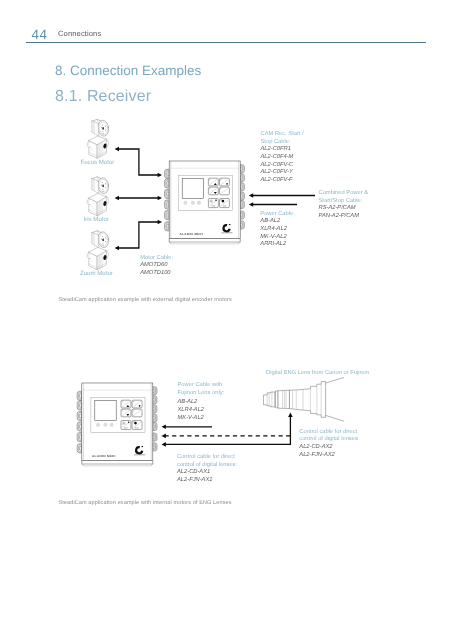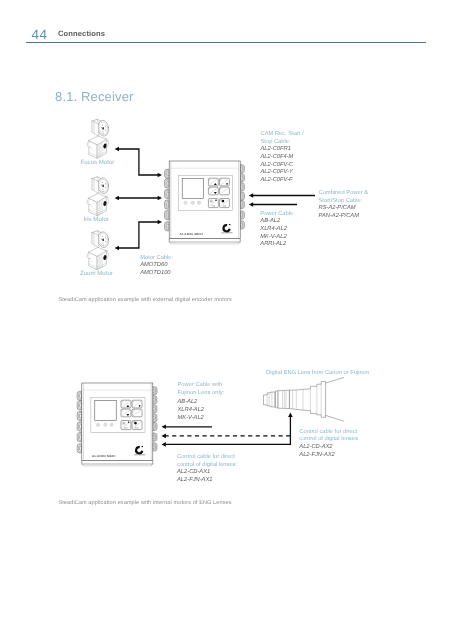--- a/index.html
+++ b/index.html
@@ -1,38 +1,39 @@
 <!DOCTYPE html>
 <html><head>
 <meta charset="utf-8">
 <style>
   html,body{margin:0;padding:0;background:#fff;}
   body{width:452px;height:640px;font-family:"Liberation Sans",sans-serif;overflow:hidden;-webkit-font-smoothing:antialiased;text-rendering:geometricPrecision;}
   .page{position:relative;width:452px;height:628px;background:#fff;}
   .page>*{filter:grayscale(0.002) opacity(0.999);}
   .hdr-num{position:absolute;left:31.5px;top:28.2px;font-size:13.5px;line-height:13px;color:#5e8fa5;letter-spacing:0.4px;}
-  .hdr-title{position:absolute;left:58px;top:30.2px;font-size:7.6px;line-height:8px;font-weight:bold;color:#58595b;letter-spacing:0.1px;}
+  .hdr-title{position:absolute;left:58px;top:30.2px;font-size:7.6px;line-height:8px;font-weight:normal;color:#58595b;letter-spacing:0.1px;}
   .hdr-rule{position:absolute;left:26px;top:42px;width:400px;height:1px;background:#50778a;}
   .h1{position:absolute;left:55px;top:64px;font-size:13.5px;line-height:14px;color:#7aa8bd;}
-  .h2{position:absolute;left:55px;top:91px;font-size:13px;line-height:11px;color:#8fb3c4;letter-spacing:.15px;text-align:center;}
+  .h2{position:absolute;left:55px;top:91px;font-size:16px;line-height:11px;color:#8fb3c4;letter-spacing:.15px;text-align:center;}
   .cap{position:absolute;font-size:5.55px;line-height:7px;color:#8e8e8e;white-space:nowrap;letter-spacing:0.1px;}
   .lbl{position:absolute;font-size:5.75px;line-height:7.67px;white-space:nowrap;}
   .lbl.wide{line-height:8.25px;}
   .lbl .t{color:#8cb7cb;display:block;}
   .lbl .c{color:#58595b;font-style:italic;display:block;}
   .mlabel{position:absolute;font-size:6.1px;line-height:6.5px;color:#8cb7cb;white-space:nowrap;text-align:center;}
   svg.layer{position:absolute;left:0;top:0;overflow:visible;}
 </style>
 </head>
 <body>
 
 <div class="page">
 <div class="hdr-num">44</div>
 <div class="hdr-title">Connections</div>
 <div class="hdr-rule"></div>
+<div class="h1">8. Connection Examples</div>
 <div class="h2">8.1. Receiver</div>
 <svg class="layer" width="452" height="640" viewBox="0 0 452 640">
       <g stroke="#0d0d0d" stroke-width="1.3" fill="none" stroke-linecap="butt">
         <path d="M117.6 149 H138.9 V175 H159.6"></path>
         <path d="M117.6 198 H159.6"></path>
         <path d="M117.6 248 H138.9 V222 H159.6"></path>
         <path d="M251.5 195.5 H315"></path>
         <path d="M251.5 204.5 H297"></path>
       </g>
       <path d="M114.6 149 L119.0 146.7 L119.0 151.3 Z" fill="#0d0d0d"></path>

